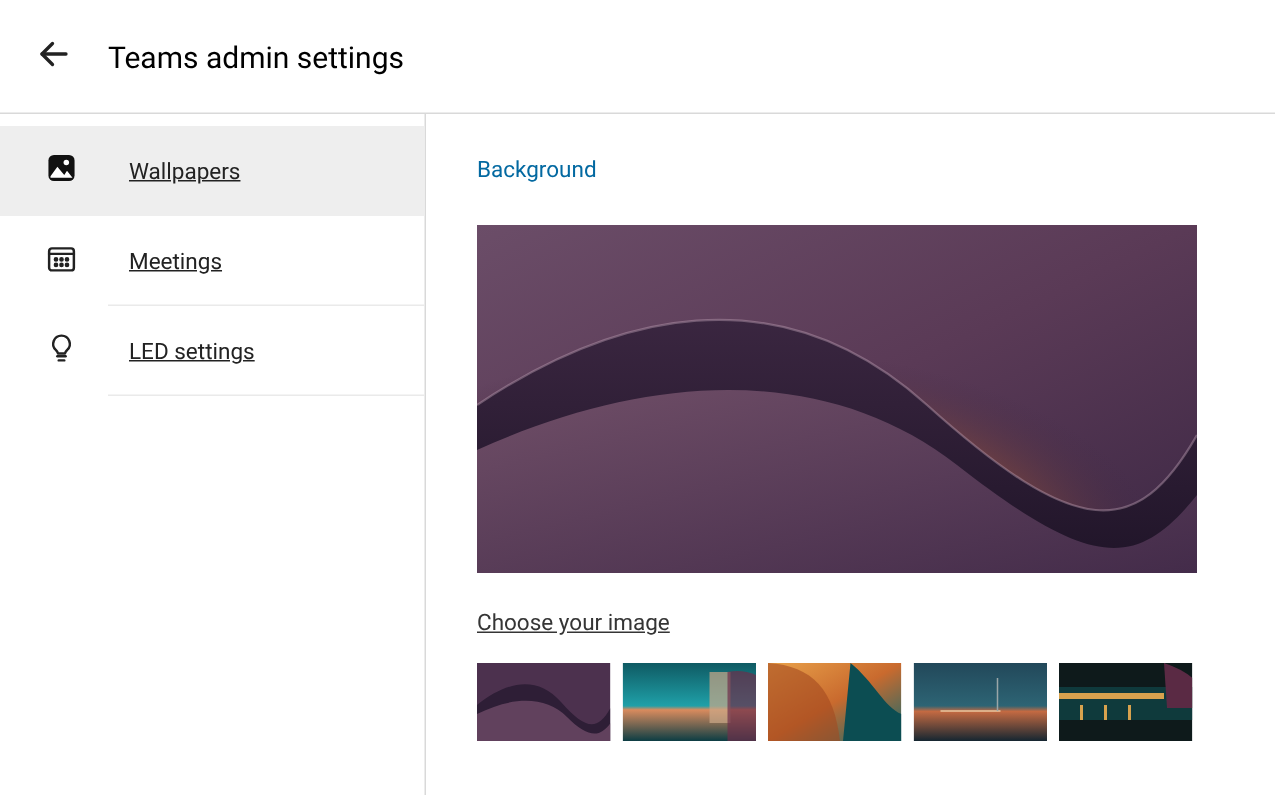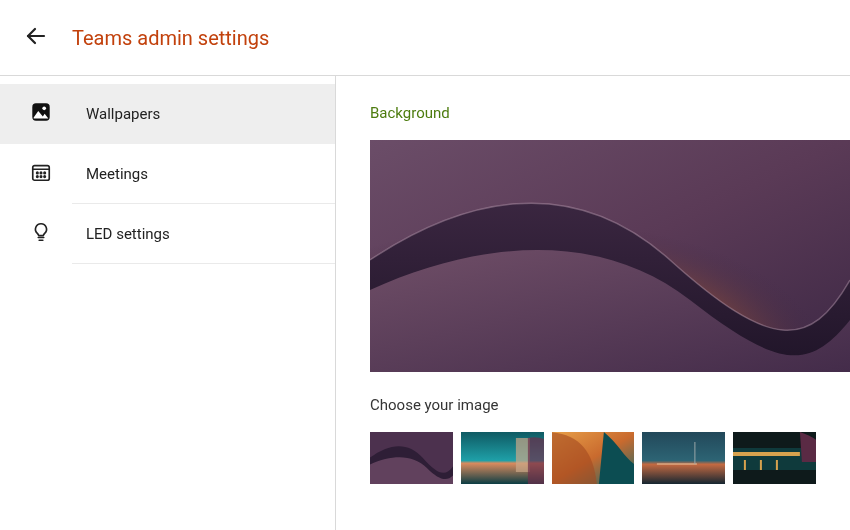--- a/index.html
+++ b/index.html
@@ -13,29 +13,30 @@
   }
   .topbar {
     height: 76px;
     display: flex;
     align-items: center;
     padding: 0 24px;
     border-bottom: 1px solid #d9d9d9;
     gap: 24px;
   }
   .topbar svg { width: 24px; height: 24px; }
-  .topbar-title { font-size: 20px; font-weight: 400; color: #c2410c; }
+  .topbar-title { font-size: 20px; font-weight: 400; color: #000000; }
   .main {
     display: flex;
     height: calc(530px - 76px);
   }
   .sidebar {
-    width: 336px;
+    width: 284px;
     border-right: 1px solid #d9d9d9;
     padding-top: 8px;
+    text-decoration: underline;
   }
   .side-item {
     display: flex;
     align-items: center;
     height: 60px;
     padding: 0 30px;
     gap: 34px;
     cursor: pointer;
     position: relative;
   }
@@ -51,34 +52,35 @@
     height: 1px;
     background: #eaeaea;
   }
   .content {
     flex: 1;
     padding: 28px 34px 0 34px;
     overflow: hidden;
   }
   .section-label {
     font-size: 15px;
-    color: #4d7c0f;
-    margin-bottom: 18px;
+    color: #0369a1;
+    margin-bottom: 28px;
   }
   .preview {
     width: 480px;
     height: 232px;
     overflow: hidden;
     margin-bottom: 24px;
   }
   .preview svg { width: 100%; height: 100%; display: block; }
   .chooser-label {
     font-size: 15px;
     color: #353535;
     margin-bottom: 18px;
+    text-decoration: underline;
   }
   .thumbs {
     display: flex;
     gap: 8px;
   }
   .thumb {
     width: 89px;
     height: 52px;
     cursor: pointer;
     overflow: hidden;

